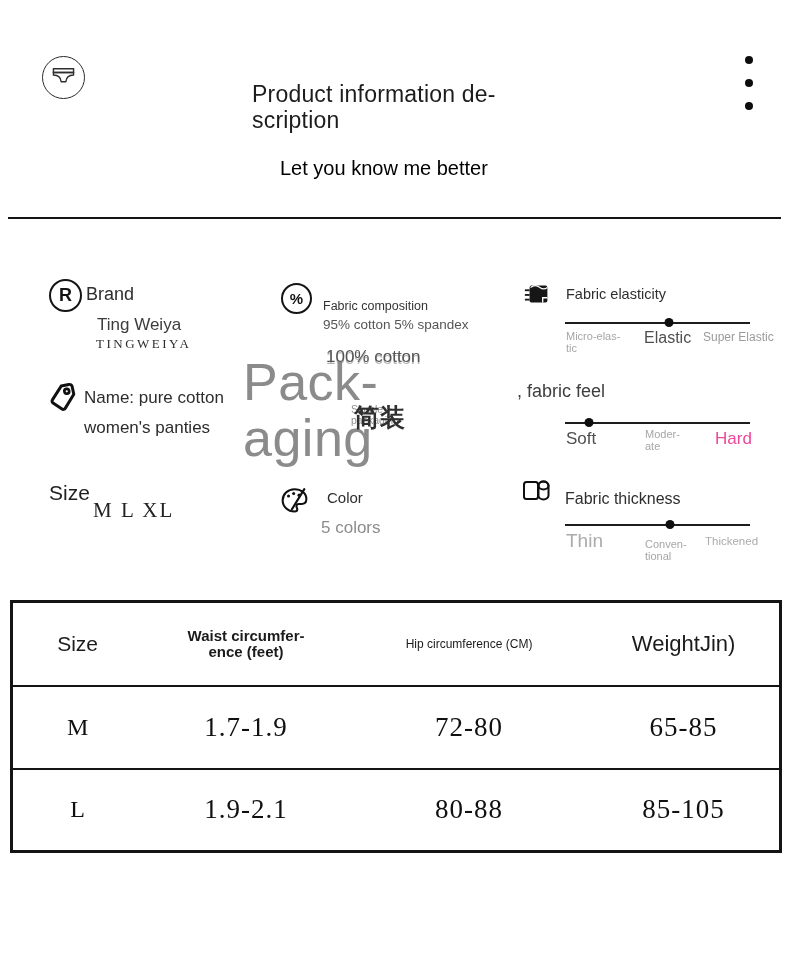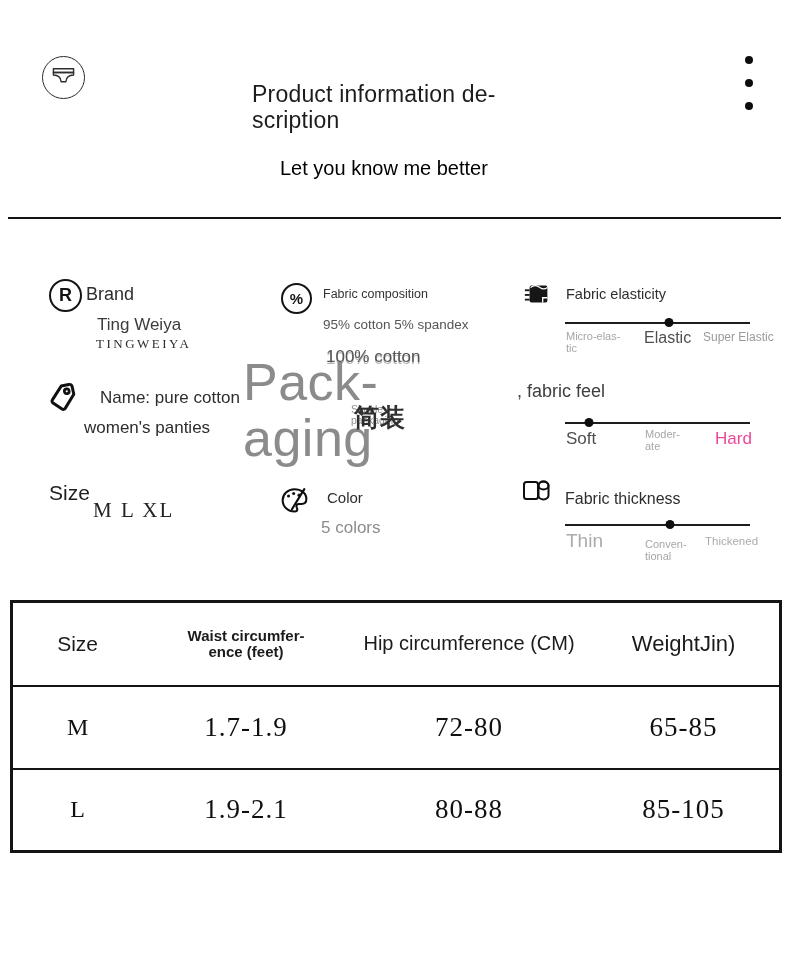--- a/index.html
+++ b/index.html
@@ -13,21 +13,21 @@
   .page-title{font-size:23px;line-height:26px;color:#1c1c1c;letter-spacing:.2px;}
   .subtitle{font-size:20px;color:#000000;}
   .kebab{display:flex;flex-direction:column;gap:15px;cursor:pointer;}
   .kebab .dot{width:8px;height:8px;border-radius:50%;background:#0d0d0d;}
   .divider{height:2px;background:#141414;}
 
   
   .circle-icon{border:2.5px solid #141414;border-radius:50%;display:flex;
     align-items:center;justify-content:center;font-weight:bold;color:#141414;}
   .lbl-md{font-size:17px;color:#2d2d2d;}
-  .lbl-sm{font-size:12.5px;color:#333;}
+  .lbl-sm{font-size:12.5px;color:#333;margin-top:12px;}
   .val{color:#555;}
   .brand-caps{font-family:"Liberation Serif",serif;font-size:13px;letter-spacing:2.5px;color:#2e2e2e;}
   .shadowed{text-shadow:0 2px 0 rgba(55,55,55,.38);}
 
   .slider{position:absolute;width:185px;height:10px;}
   .slider-line{position:absolute;left:0;right:0;top:4px;height:1.6px;background:#1d1d1d;}
   .slider-dot{position:absolute;top:0;width:9px;height:9px;border-radius:50%;background:#0f0f0f;transform:translateX(-50%);}
 
   .opt-strong{font-size:16px;color:#4f4f4f;}
   .opt-dim{font-size:11px;color:#a6a6a6;line-height:12px;}
@@ -42,21 +42,21 @@
 
   
   .size-table{border:3px solid #141414;border-collapse:collapse;width:772px;table-layout:fixed;background:#fff;}
   .size-table td,.size-table th{border:0;text-align:center;vertical-align:middle;padding:0;}
   .size-table tr{border-bottom:2px solid #141414;}
   .size-table tr:last-child{border-bottom:0;}
   .hrow{height:84px;}
   .drow{height:83px;font-family:"Liberation Serif",serif;color:#101010;}
   .h-size{font-size:21px;font-weight:normal;color:#1b1b1b;}
   .h-waist{font-size:15px;font-weight:bold;color:#1b1b1b;line-height:16px;}
-  .h-hip{font-size:20px;font-weight:normal;color:#1b1b1b;}
+  .h-hip{font-size:12px;font-weight:normal;color:#1b1b1b;}
   .h-weight{font-size:22px;font-weight:normal;color:#1b1b1b;}
   .c-size{font-size:24px;}
   .c-num{font-size:27px;letter-spacing:1px;}
 </style>
 </head>
 <body>
 
 <div id="stage">
 
   <div class="abs logo-circle" style="left:42px;top:56px;">
@@ -120,21 +120,21 @@
   <div class="abs opt-mid" style="left:703px;top:330px;">Super Elastic</div>
 
   <div class="abs" style="left:46px;top:381px;">
     <svg width="34" height="34" viewBox="0 0 24 24">
       <g transform="rotate(-12 12 12)">
         <path d="M12.5 3.5 H18 a2 2 0 0 1 2 2 V11 L12 19.5 a1.6 1.6 0 0 1 -2.3 0 L4.4 14 a1.6 1.6 0 0 1 0 -2.3 Z" fill="none" stroke="#111" stroke-width="2.1" stroke-linejoin="round"></path>
         <circle cx="15.6" cy="7.9" r="1.7" fill="none" stroke="#111" stroke-width="1.9"></circle>
       </g>
     </svg>
   </div>
-  <div class="abs lbl-md" style="left:84px;top:388px;margin-left:16px;">Name: pure cotton</div>
+  <div class="abs lbl-md" style="left:84px;top:388px;">Name: pure cotton</div>
   <div class="abs lbl-md" style="left:84px;top:418px;">women's panties</div>
 
   <div class="abs pack-overlay-sm" style="left:351px;top:404px;z-index:1;">Simple packaging</div>
   <div class="abs pack-big" style="left:243px;top:354px;z-index:2;">
     <div>Pack-</div>
     <div>aging</div>
   </div>
   <div class="abs pack-overlay-cn" style="left:354px;top:401px;z-index:3;">简装</div>
 
   <div class="abs" style="left:517px;top:381px;font-size:18px;color:#3e3e3e;">, fabric feel</div>

